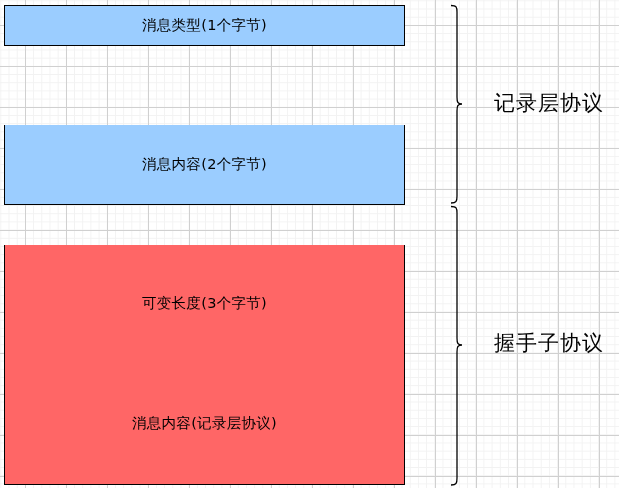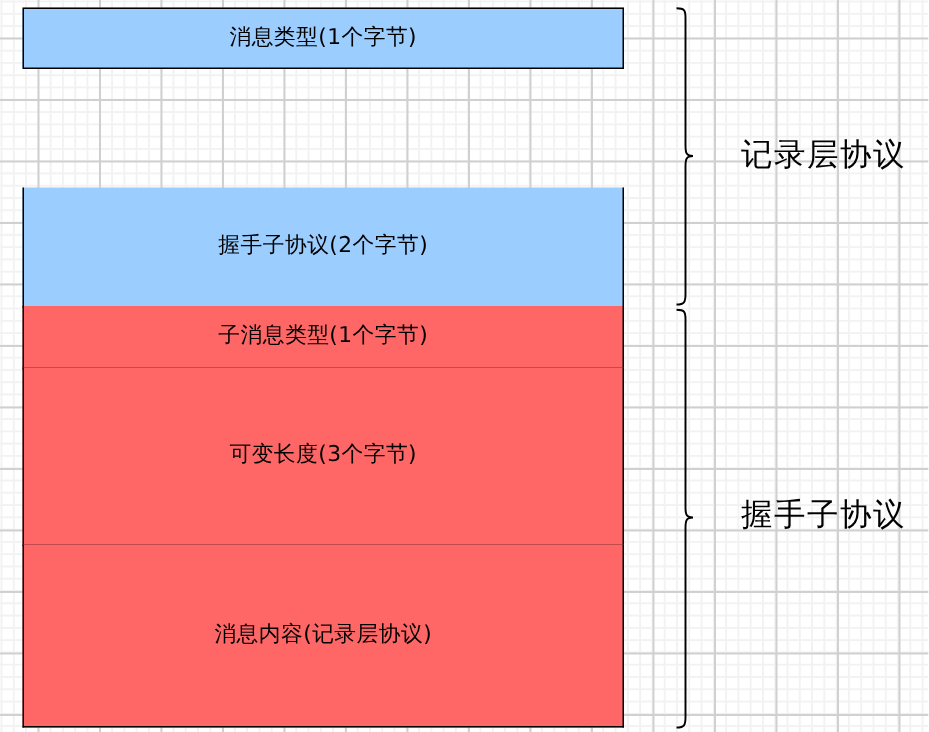--- a/index.html
+++ b/index.html
@@ -31,21 +31,21 @@
     background-position:
       -16px -16px,
       -16px -16px,
       -16px -16px,
       -16px -16px;
   }
 
   
   .packet-stack {
     position: absolute;
-    left: 15px;
+    left: 4px;
     top: 5px;
     width: 401px;
     height: 368px;
     box-sizing: border-box;
     padding-left: 20px;
   }
   .field-row {
     position: absolute;
     left: 0;
     width: 100%;
@@ -97,26 +97,23 @@
 <div id="canvas">
 
   <div class="packet-stack">
 
     <div class="field-row record-layer" style="top:0px;height:41px;">
       <span class="field-label">消息类型(1个字节)</span>
     </div>
 
 
     <div class="field-row record-layer" style="top:120px;height:80px;">
-      <span class="field-label">握手子协议(2个字节)</span>
+      <span class="field-label">消息内容(2个字节)</span>
     </div>
 
-    <div class="field-row handshake" style="top:199px;height:42px;">
-      <span class="field-label">子消息类型(1个字节)</span>
-    </div>
 
     <div class="field-row handshake" style="top:240px;height:119px;">
       <span class="field-label">可变长度(3个字节)</span>
     </div>
 
     <div class="field-row handshake" style="top:358px;height:122px;">
       <span class="field-label">消息内容(记录层协议)</span>
     </div>
 
   </div>

